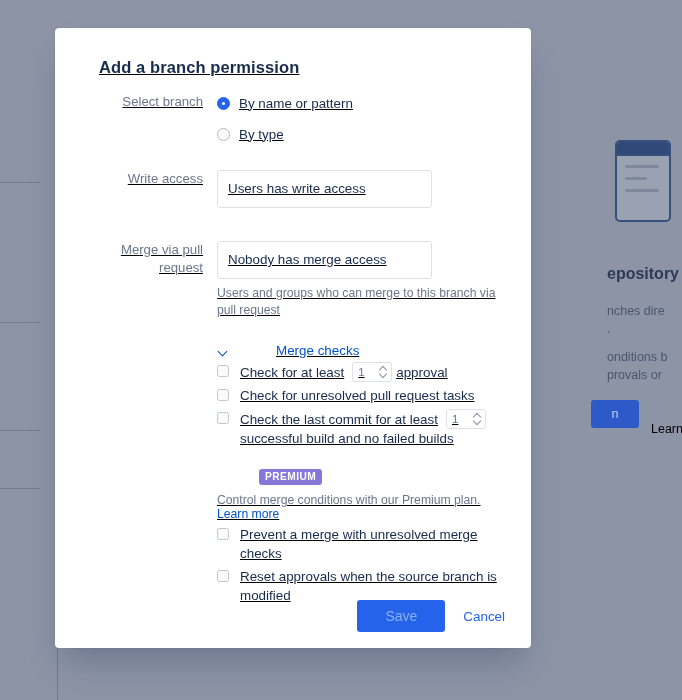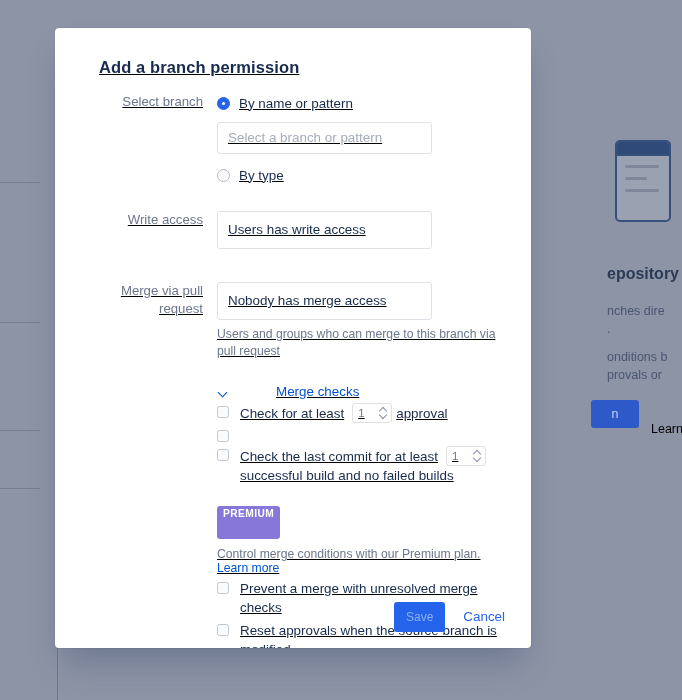--- a/index.html
+++ b/index.html
@@ -182,37 +182,37 @@
   .stepper-arrows::before { top: 2px; transform: rotate(45deg); }
   .stepper-arrows::after  { bottom: 2px; transform: rotate(-135deg); }
 
   
   .premium-block { margin-top: 18px; }
   .badge {
     display: inline-block;
     background: #8777d9; color: #fff;
     font-size: 10.2px; font-weight: bold;
     letter-spacing: .45px;
-    padding: 2px 6px 20px; border-radius: 3px;
+    padding: 2px 6px 3px; border-radius: 3px; margin-left: 42px;
   }
   .premium-note {
     font-size: 12.2px; color: #6b778c; margin-top: 8px;
   }
   .inline-link { color: #0052cc; }
 
   
   .footer {
     position: absolute; right: 22px; bottom: 16px;
     display: flex; align-items: center; gap: 14px;
   }
   .btn-save {
     background: #2563eb; color: #8ab0f0;
     border: none; border-radius: 3px;
-    font-size: 12px; font-family: "Liberation Sans", sans-serif;
-    padding: 8px 12px; cursor: pointer;
+    font-size: 14px; font-family: "Liberation Sans", sans-serif;
+    padding: 8px 28px; cursor: pointer;
   }
   .btn-cancel {
     background: transparent; border: none;
     color: #2563eb; font-size: 13.4px;
     font-family: "Liberation Sans", sans-serif;
     padding: 8px 4px; cursor: pointer;
   }
 </style>
 </head>
 <body>
@@ -249,21 +249,20 @@
 
     <div class="row" style="margin-top:14px">
       <div class="row-label">Select branch</div>
       <div class="row-field">
 
         <div class="radio-line">
           <span class="radio checked"></span>
           <span class="radio-label">By name or pattern</span>
         </div>
 
-        <div class="text-input placeholder-only mt10">Select a branch or pattern</div>
 
         <div class="radio-line" style="margin-top:11px">
           <span class="radio"></span>
           <span class="radio-label">By type</span>
         </div>
 
       </div>
     </div>
 
     <div class="row" style="margin-top:26px">
@@ -297,20 +296,23 @@
             <span class="stepper">
               <span class="stepper-val">1</span>
               <span class="stepper-arrows"></span>
             </span>
             <span>approval</span>
           </span>
         </div>
 
         <div class="check-row">
           <span class="checkbox"></span>
+          <span class="check-text">
+            <span>Check for unresolved pull request tasks</span>
+          </span>
         </div>
 
         <div class="check-row">
           <span class="checkbox"></span>
           <span class="check-text">
             <span>Check the last commit for at least</span>
             <span class="stepper">
               <span class="stepper-val">1</span>
               <span class="stepper-arrows"></span>
             </span>

